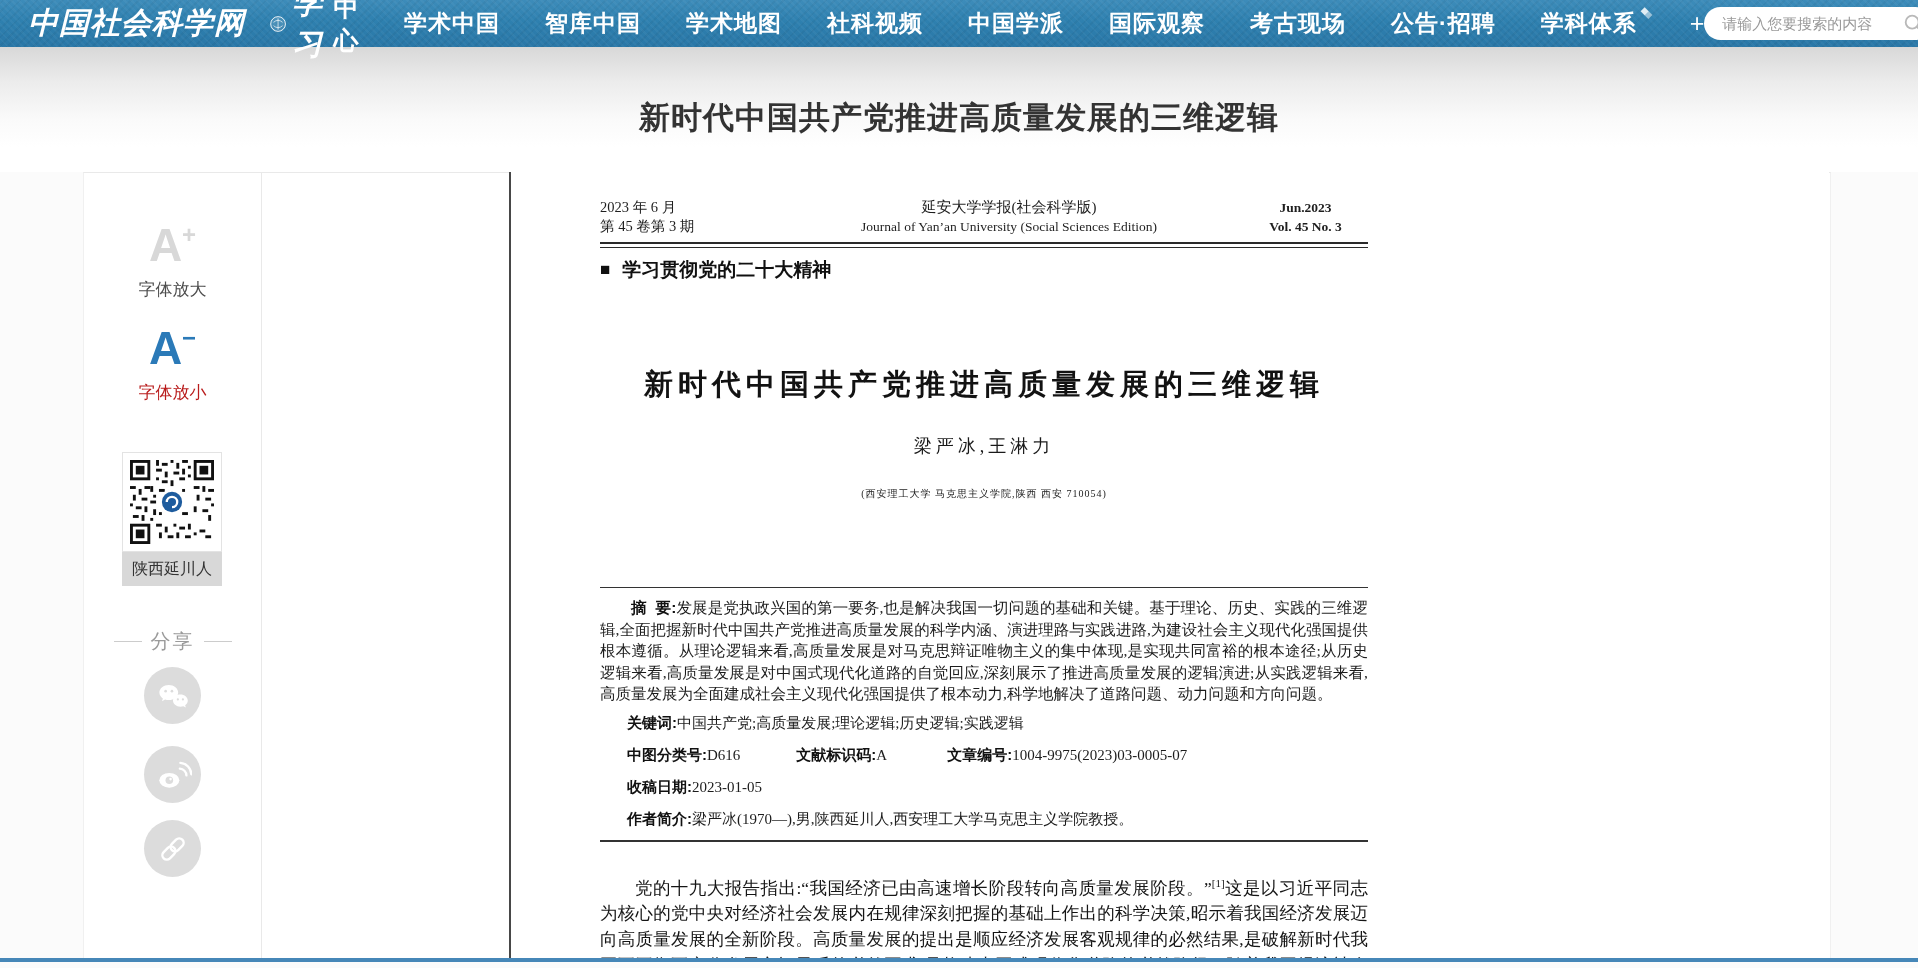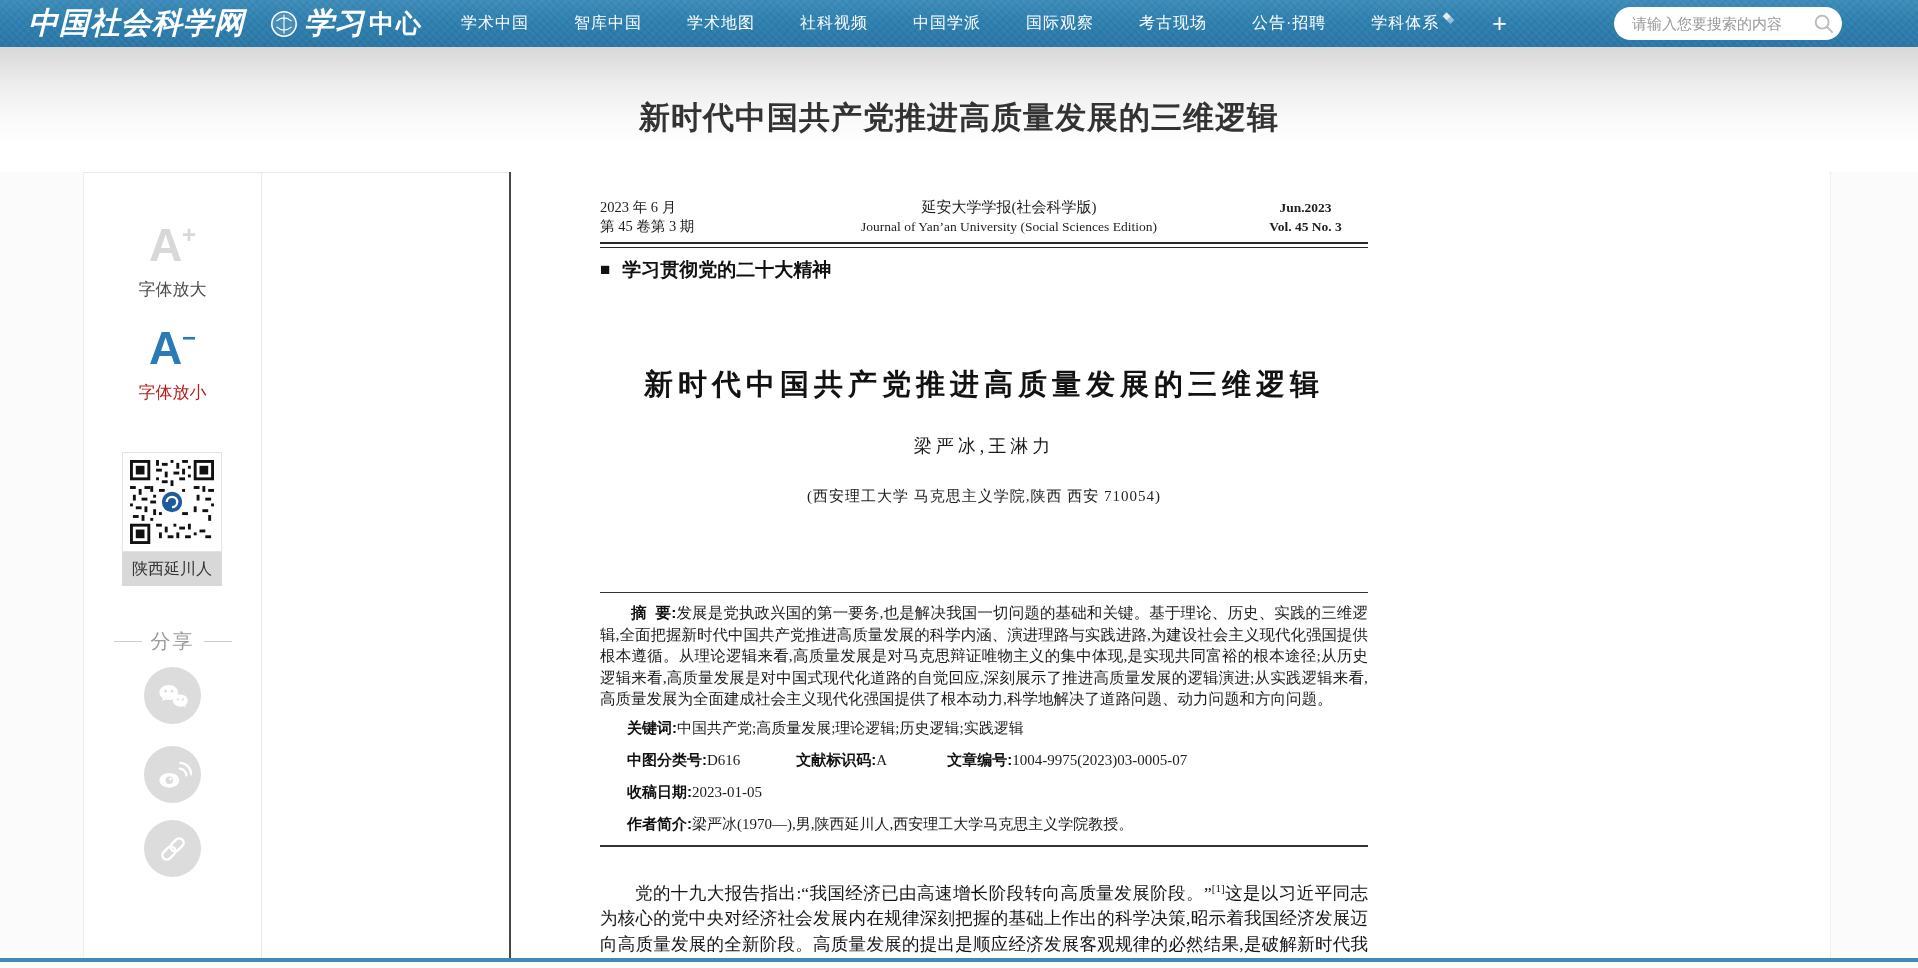--- a/index.html
+++ b/index.html
@@ -24,21 +24,21 @@
   .site-logo{
     margin-left:28px;color:#fff;font-family:"Liberation Serif",serif;
     font-style:italic;font-weight:700;font-size:30px;letter-spacing:1px;
     white-space:nowrap;text-decoration:none;z-index:6;
   }
   .study-center{display:flex;align-items:center;margin-left:24px;gap:5px;color:#fff;text-decoration:none;z-index:6;}
   .seal{width:30px;height:30px;display:block;}
   .xuexi{font-family:"Liberation Serif",serif;font-style:italic;font-weight:700;font-size:30px;}
   .zhongxin{font-weight:700;font-size:25px;letter-spacing:2px;}
   .nav-items{display:flex;align-items:center;margin-left:38px;gap:45px;z-index:6;}
-  .nav-item{color:#fff;font-size:16px;font-weight:400;letter-spacing:1px;text-decoration:none;white-space:nowrap;display:flex;align-items:flex-start;}
+  .nav-item{color:#fff;font-size:23px;font-weight:700;letter-spacing:1px;text-decoration:none;white-space:nowrap;display:flex;align-items:flex-start;}
   .diamonds{width:15px;height:15px;margin-left:2px;margin-top:-2px;}
   .nav-plus{color:#fff;font-size:25px;font-weight:400;margin-left:36px;z-index:6;}
   .search-box{
     margin-left:auto;margin-right:76px;width:228px;height:33px;border-radius:17px;
     background:#fff;display:flex;align-items:center;box-sizing:border-box;
     padding:0 6px 0 16px;z-index:6;
   }
   .search-box input{
     border:none;outline:none;flex:1;min-width:0;font-size:15px;color:#333;background:transparent;
     font-family:"Liberation Sans",sans-serif;
@@ -86,21 +86,21 @@
   .jh-left{width:175px;font-size:14.5px;line-height:19px;text-align:left;}
   .jh-center{flex:1;text-align:center;}
   .jh-center .cn{font-size:15px;line-height:19px;}
   .jh-center .en{font-size:13.5px;line-height:19px;}
   .jh-right{width:125px;text-align:center;font-size:13.5px;line-height:19px;font-weight:600;}
   .double-rule{margin-top:6px;height:3px;border-top:2px solid #2a2a2a;border-bottom:1px solid #2a2a2a;}
   .section-tag{margin-top:9px;font-family:"Liberation Sans",sans-serif;font-weight:700;font-size:19px;color:#101010;display:flex;align-items:center;}
   .section-square{font-size:17px;margin-right:12px;}
   .article-title{margin-top:82px;text-align:center;font-family:"Liberation Sans",sans-serif;font-weight:700;font-size:29px;letter-spacing:5px;color:#121212;}
   .authors{margin-top:29px;text-align:center;font-size:18px;letter-spacing:4px;color:#1a1a1a;}
-  .affiliation{margin-top:29px;text-align:center;font-size:15px;letter-spacing:1px;color:#222;}
+  .affiliation{margin-top:29px;text-align:center;font-size:10px;letter-spacing:1px;color:#222;}
   .abstract-block{margin-top:86px;border-top:1px solid #333;padding-top:9px;}
   .abstract-p{margin:0;font-size:15.5px;line-height:21.5px;text-align:justify;text-indent:2em;color:#1c1c1c;}
   .blabel{font-family:"Liberation Sans",sans-serif;font-weight:700;color:#111;white-space:pre;}
   .meta-line{margin-top:4px;font-size:15px;line-height:28px;text-indent:1.8em;color:#1c1c1c;}
   .meta-gap-a{margin-right:56px;}
   .meta-gap-b{margin-right:60px;}
   .bottom-rule{margin-top:7px;border-top:2px solid #333;}
   .body-p{margin:34px 0 0 0;font-size:17.5px;line-height:25.8px;text-align:justify;text-indent:2em;color:#151515;}
   .body-p sup{font-size:11px;line-height:0;}
   

